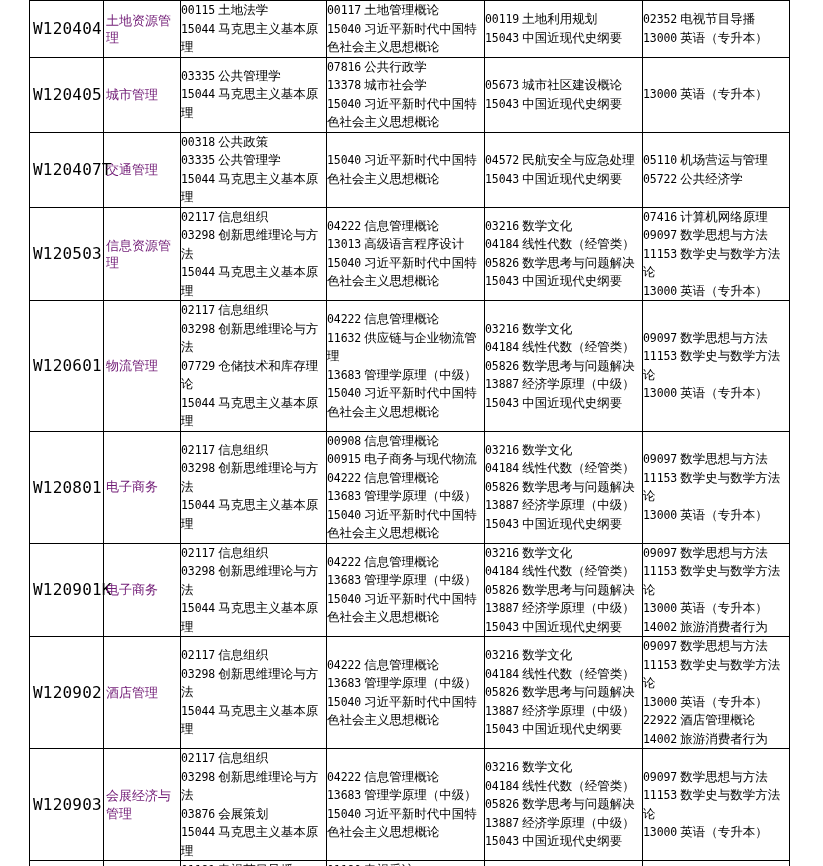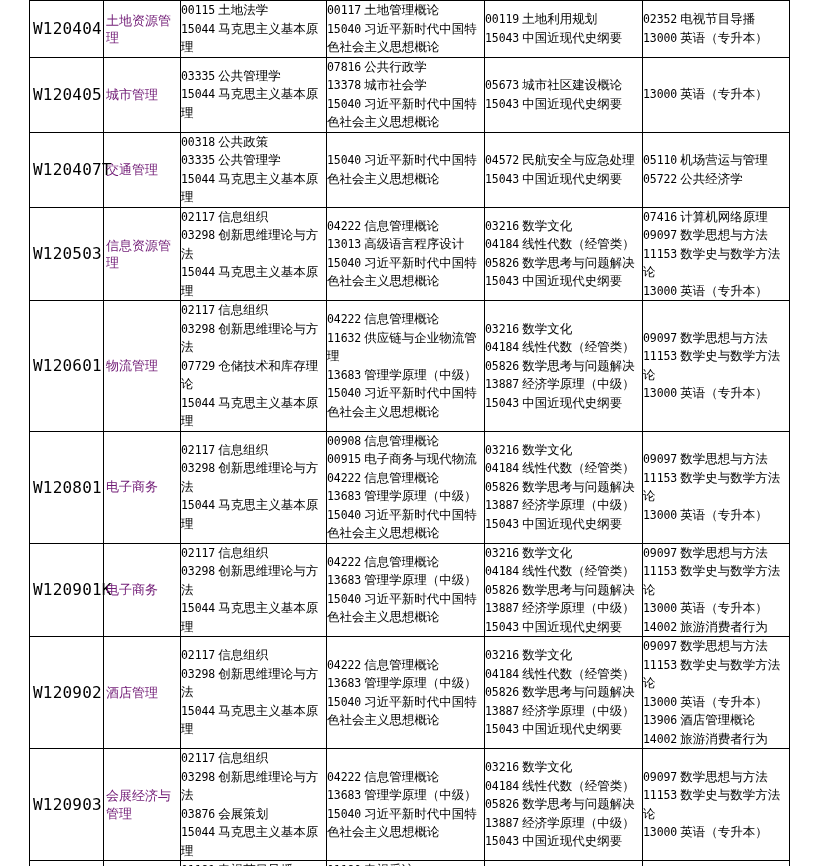--- a/index.html
+++ b/index.html
@@ -366,21 +366,21 @@
             <div class="subj-item"><span class="subj-num">05826</span><span class="subj-name">数学思考与问题解决</span></div>
             <div class="subj-item"><span class="subj-num">13887</span><span class="subj-name">经济学原理（中级）</span></div>
             <div class="subj-item"><span class="subj-num">15043</span><span class="subj-name">中国近现代史纲要</span></div>
           </div>
         </td>
         <td>
           <div class="cell-inner subj-list">
             <div class="subj-item"><span class="subj-num">09097</span><span class="subj-name">数学思想与方法</span></div>
             <div class="subj-item"><span class="subj-num">11153</span><span class="subj-name">数学史与数学方法论</span></div>
             <div class="subj-item"><span class="subj-num">13000</span><span class="subj-name">英语（专升本）</span></div>
-            <div class="subj-item"><span class="subj-num">13906</span><span class="subj-name">酒店管理概论</span></div>
+            <div class="subj-item"><span class="subj-num">22922</span><span class="subj-name">酒店管理概论</span></div>
             <div class="subj-item"><span class="subj-num">14002</span><span class="subj-name">旅游消费者行为</span></div>
           </div>
         </td>
       </tr>
       <tr>
         <td>
           <div class="cell-inner major-code">W120903</div>
         </td>
         <td>
           <div class="cell-inner major-name">会展经济与管理</div>

